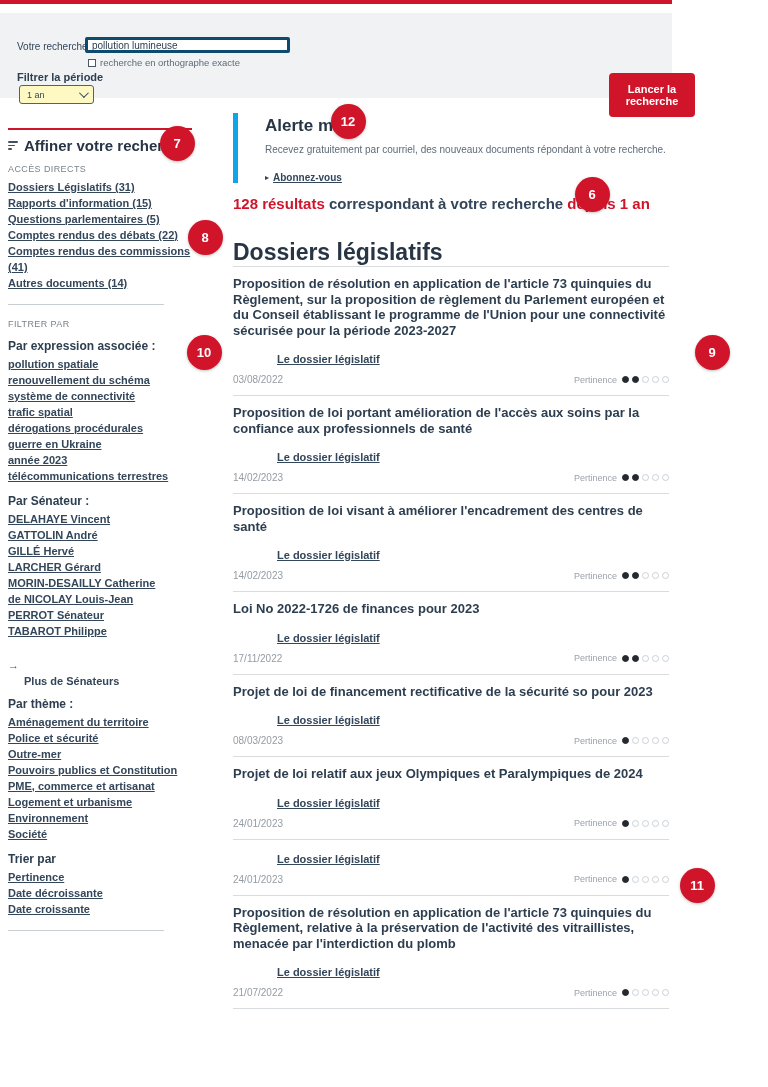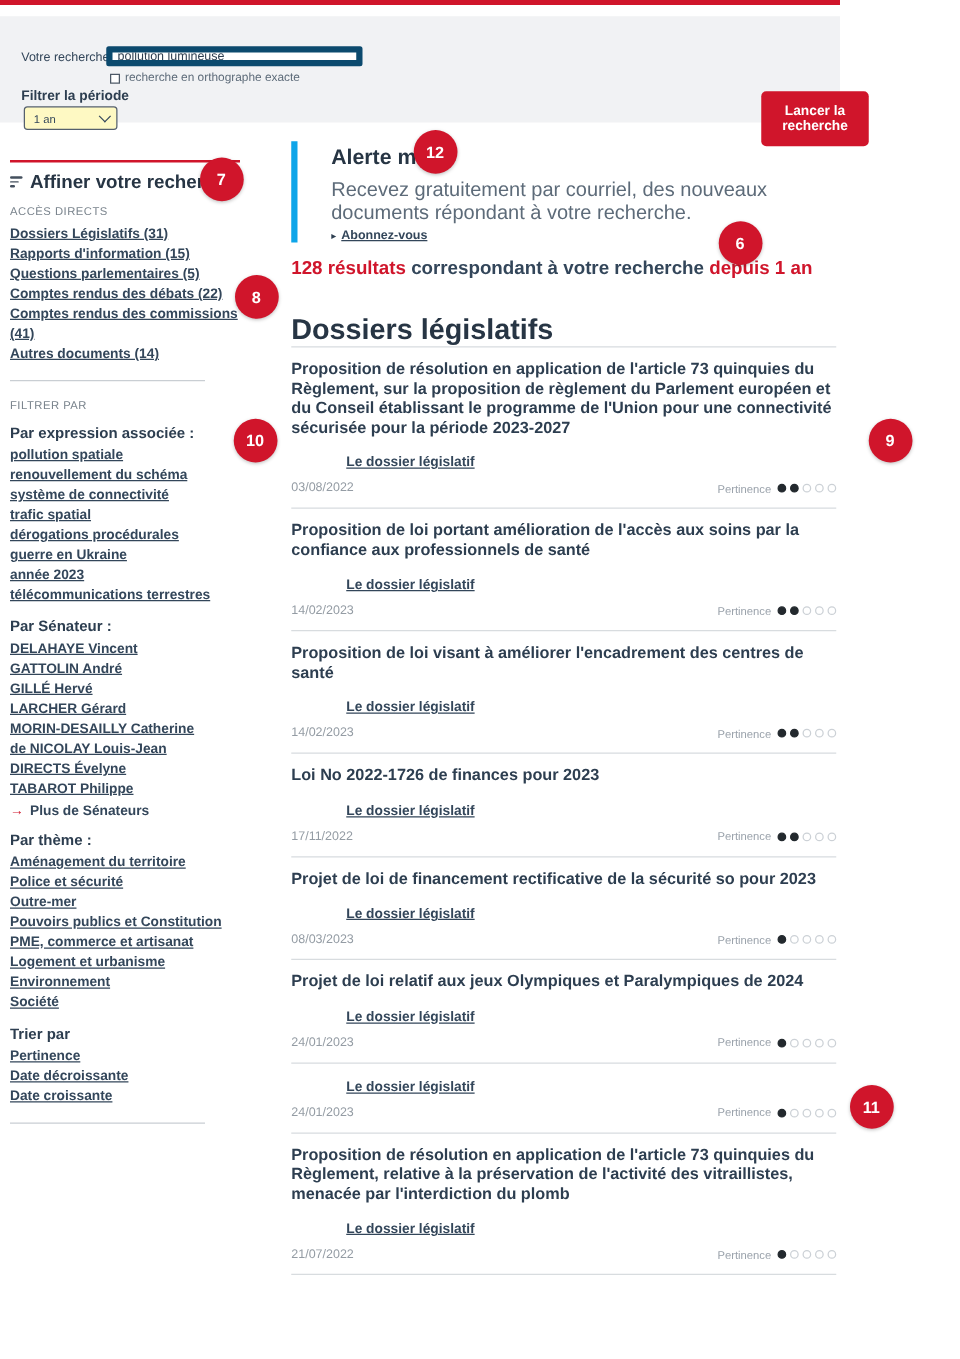--- a/index.html
+++ b/index.html
@@ -9,21 +9,21 @@
     width:768px; height:1087px; position:relative; overflow:hidden;
     color:#2d3e50;
   }
   .topbar { position:absolute; left:0; top:0; width:672px; height:4px; background:#d0152b; }
 
   
   .search-panel { position:absolute; left:0; top:13px; width:672px; height:85px; background:#f1f2f4; }
   .search-label { position:absolute; left:17px; top:28px; font-size:10px; color:#33465a; }
   .search-input {
     position:absolute; left:85px; top:24px; width:205px; height:16px;
-    border:5px solid #0c4a6e; background:#fff; font-family:"Liberation Sans",sans-serif;
+    border:3px solid #0c4a6e; background:#fff; font-family:"Liberation Sans",sans-serif;
     font-size:10px; color:#2d3e50; padding:0 4px; border-radius:2px;
   }
   .checkbox-row { position:absolute; left:88px; top:44px; display:flex; align-items:center; gap:4px; }
   .checkbox { width:8px; height:8px; border:1px solid #4c5866; background:#fff; display:inline-block; }
   .checkbox-label { font-size:9.5px; color:#5d6b79; }
   .filter-label { position:absolute; left:17px; top:58px; font-size:11px; font-weight:bold; color:#2d3e50; }
   .period-select {
     position:absolute; left:19px; top:72px; width:75px; height:19px;
     border:1px solid #55606d; background:#fef9c3; border-radius:3px;
     display:flex; align-items:center; justify-content:space-between; padding:0 7px;
@@ -45,27 +45,27 @@
   .filter-icon i { display:block; height:1.5px; background:#44505e; border-radius:1px; }
   .filter-icon i:nth-child(1){ width:10px; } .filter-icon i:nth-child(2){ width:7px; } .filter-icon i:nth-child(3){ width:4px; }
   .sidebar-title { font-size:15px; font-weight:bold; color:#273544; }
   .side-kicker { font-size:9px; letter-spacing:.4px; color:#79838c; text-transform:uppercase; margin:4px 0 5px; }
   .slink { display:block; font-size:11px; font-weight:bold; color:#33465a; text-decoration:underline;
     line-height:16px; cursor:pointer; }
   .sidebar hr { border:none; border-top:1px solid #c9ced3; width:156px; margin:13px 0 14px; }
   .side-subtitle { font-size:12px; font-weight:bold; color:#2d3e50; margin:10px 0 3px; }
   .more-row { display:flex; align-items:center; gap:5px; margin:4px 0 2px; cursor:pointer; }
   .more-arrow { color:#d0152b; font-size:11px; }
-  .more-label { font-size:11px; font-weight:bold; color:#33465a; }
+  .more-label { font-size:11px; font-weight:bold; color:#33465a;margin-top:32px; }
 
   
   .main { position:absolute; left:233px; top:113px; width:436px; }
   .alert-box { border-left:5px solid #0ea5e9; padding-left:27px; }
   .alert-title { font-size:17px; font-weight:bold; color:#273544; padding-top:3px; margin-bottom:8px; }
-  .alert-desc { font-size:16px; color:#5d6b79; margin-bottom:3px; }
+  .alert-desc { font-size:10px; color:#5d6b79; margin-bottom:17px; }
   .subscribe-row { display:flex; align-items:center; gap:4px; cursor:pointer; }
   .subscribe-marker { font-size:8px; color:#2d3e50; }
   .subscribe-link { font-size:10px; font-weight:bold; color:#33465a; text-decoration:underline; }
   .results-line { margin-top:12px; font-size:15px; font-weight:bold; color:#33465a; }
   .results-line .red { color:#d0152b; }
   .section-heading { font-size:23px; font-weight:bold; color:#273544; margin-top:27px; }
   .section-subtitle { font-size:10.5px; color:#8d969e; margin:3px 0 11px; }
   .result-list { border-top:1px solid #d8dcdf; }
   .result { border-bottom:1px solid #d8dcdf; padding:9px 0 10px; }
   .result-title { font-size:13px; line-height:15.5px; font-weight:bold; color:#2d3e50; margin-bottom:11px; cursor:pointer; }
@@ -140,21 +140,21 @@
       <a class="slink">télécommunications terrestres</a>
     </nav>
   <div class="side-subtitle">Par Sénateur :</div>
   <nav id="senator-links">
       <a class="slink">DELAHAYE Vincent</a>
       <a class="slink">GATTOLIN André</a>
       <a class="slink">GILLÉ Hervé</a>
       <a class="slink">LARCHER Gérard</a>
       <a class="slink">MORIN-DESAILLY Catherine</a>
       <a class="slink">de NICOLAY Louis-Jean</a>
-      <a class="slink">DIRECTS Évelyne</a>
+      <a class="slink">PERROT Sénateur</a>
       <a class="slink">TABAROT Philippe</a>
     </nav>
   <div class="more-row">
     <span class="more-arrow">→</span>
     <span class="more-label">Plus de Sénateurs</span>
   </div>
   <div class="side-subtitle">Par thème :</div>
   <nav id="theme-links">
       <a class="slink">Aménagement du territoire</a>
       <a class="slink">Police et sécurité</a>

